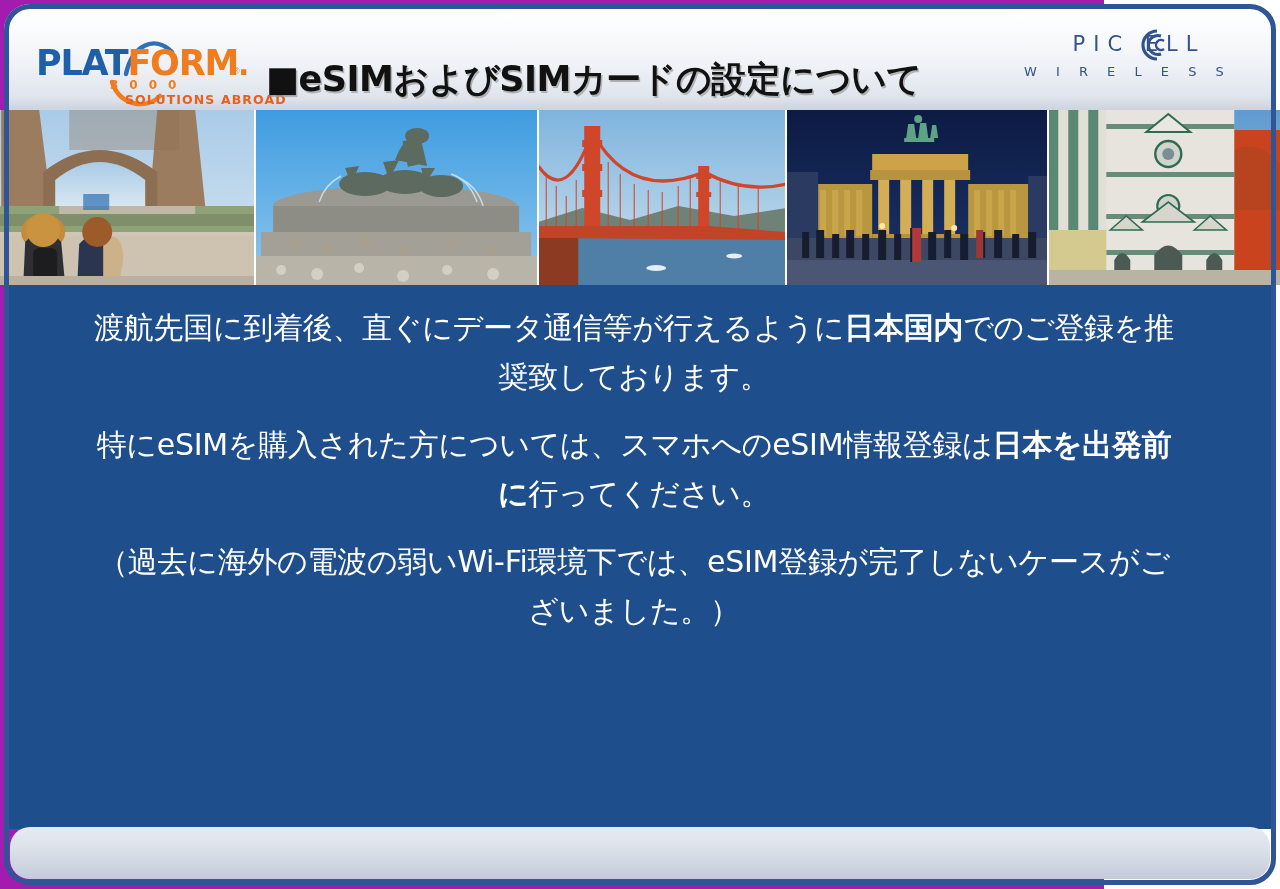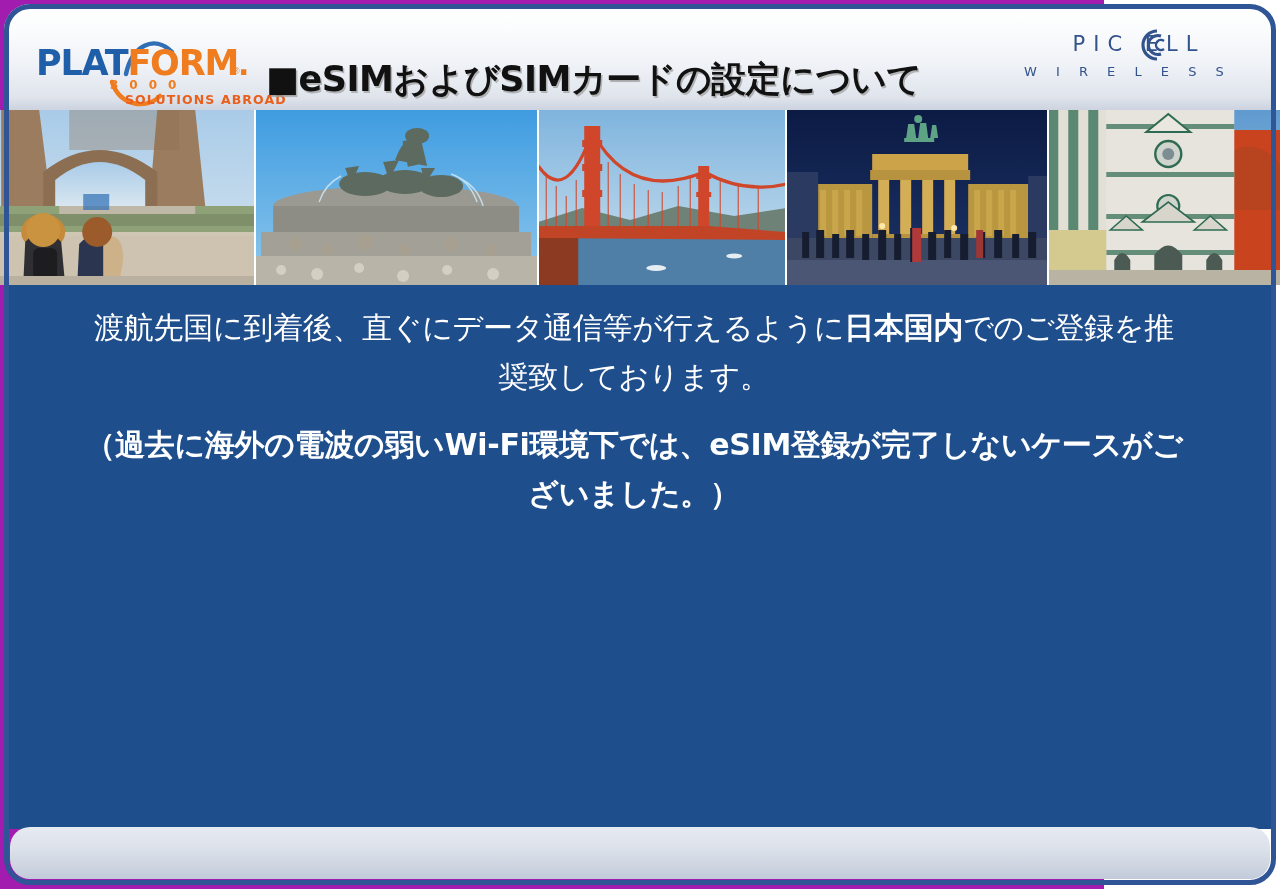--- a/index.html
+++ b/index.html
@@ -220,21 +220,21 @@
     text-align: center;
   }
   .para {
     font-family: "DejaVu Sans", "Liberation Sans", sans-serif;
     font-size: 30px;
     line-height: 1.62;
     color: #ffffff;
     margin: 0 0 20px 0;
     letter-spacing: -0.3px;
   }
-  .para:last-child { margin-bottom: 4px; font-weight: bold; }
+  .para:last-child { margin-bottom: 4px; }
   .para b { font-weight: bold; }
 
   
   .bottom-bar {
     position: absolute;
     left: 10px;
     bottom: 10px;
     width: 1260px;
     height: 52px;
     box-sizing: border-box;
@@ -512,20 +512,21 @@
         <rect x="0" y="160" width="232" height="15" fill="#b9b3a4"></rect>
       </svg>
     </div>
 
   </div>
 
   <div class="body-panel"></div>
 
   <div class="content">
     <p class="para"><span>渡航先国に到着後、直ぐにデータ通信等が行えるように</span><b>日本国内</b><span>でのご登録を推奨致しております。</span></p>
+    <p class="para"><span>特にeSIMを購入された方については、スマホへのeSIM情報登録は</span><b>日本を出発前に</b><span>行ってください。</span></p>
     <p class="para"><span>（過去に海外の電波の弱いWi-Fi環境下では、eSIM登録が完了しないケースがございました。）</span></p>
   </div>
 
   <div class="bottom-bar"></div>
 
   <div class="frame-border"></div>
 
 </div>
 
 </body></html>

